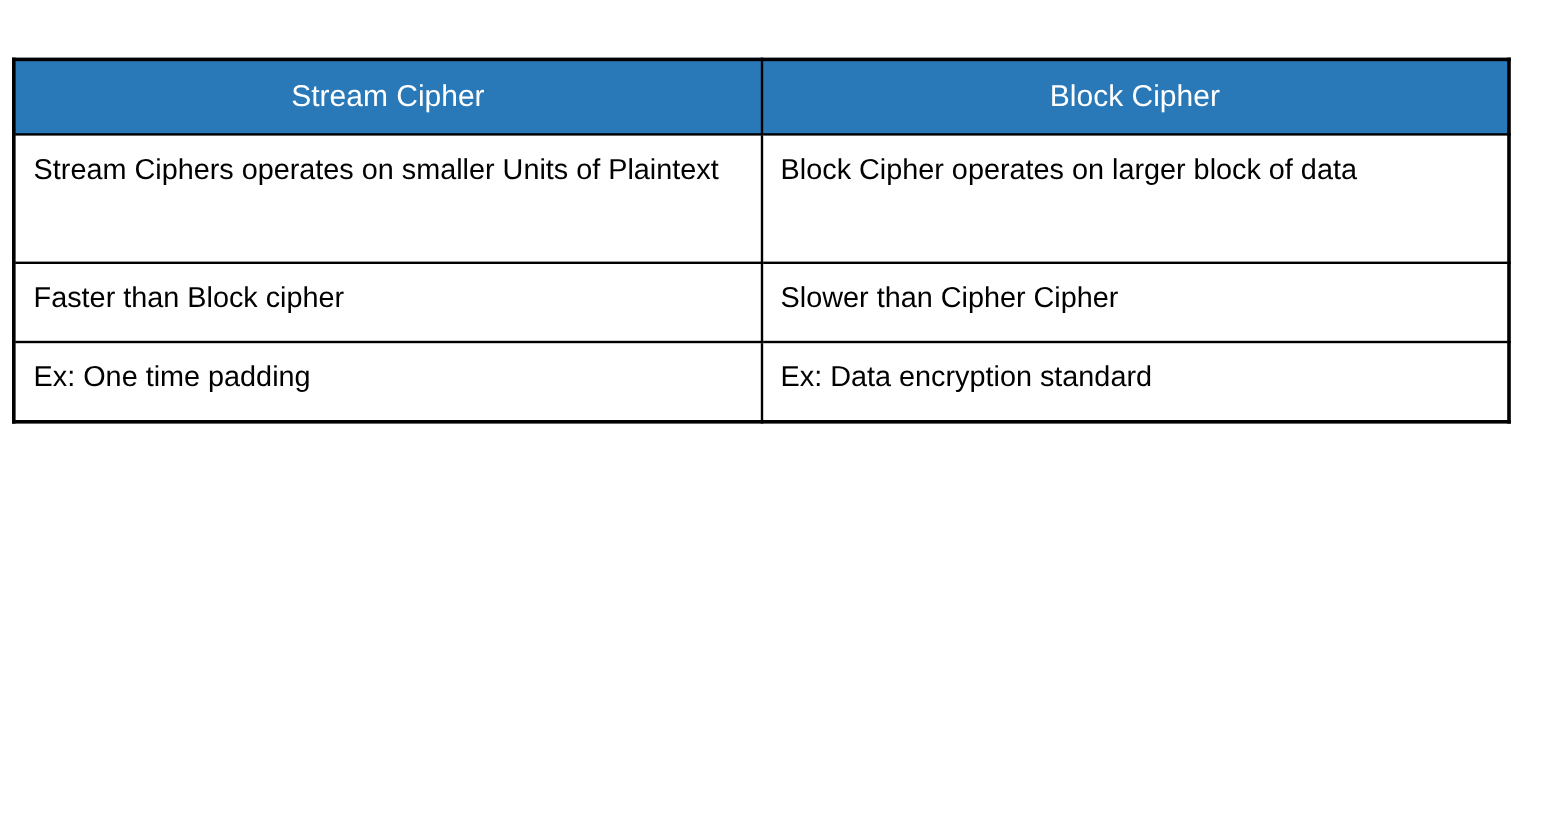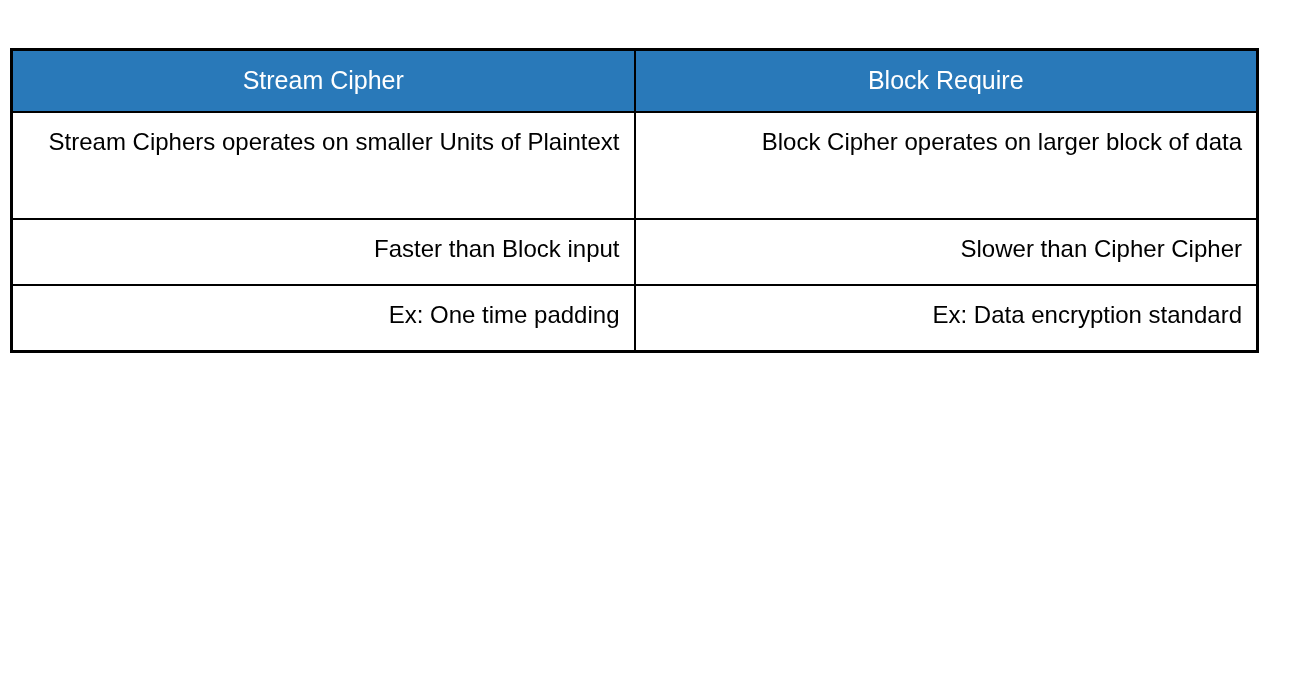--- a/index.html
+++ b/index.html
@@ -39,46 +39,46 @@
     font-size: 25px;
     text-align: center;
     vertical-align: middle;
     height: 62px;
     padding: 0 10px;
   }
   table.compare td {
     color: #000000;
     font-size: 24px;
     line-height: 34px;
-    text-align: right;
+    text-align: left;
     vertical-align: top;
     padding: 12px 14px 18px 15px;
   }
   tr.r-tall   { height: 107px; }
   tr.r-single { height: 66px;  }
   tr.r-xtall  { height: 136px; }
 </style>
 </head>
 <body>
 
 <div class="page">
   <table class="compare">
     <thead>
       <tr>
         <th>Stream Cipher</th>
-        <th>Block Require</th>
+        <th>Block Cipher</th>
       </tr>
     </thead>
     <tbody>
       <tr class="r-tall">
         <td>Stream Ciphers operates on smaller Units of Plaintext</td>
         <td>Block Cipher operates on larger block of data</td>
       </tr>
       <tr class="r-single">
-        <td>Faster than Block input</td>
+        <td>Faster than Block cipher</td>
         <td>Slower than Cipher Cipher</td>
       </tr>
       <tr class="r-single">
         <td>Ex: One time padding</td>
         <td>Ex: Data encryption standard</td>
       </tr>
     </tbody>
   </table>
 </div>
 

